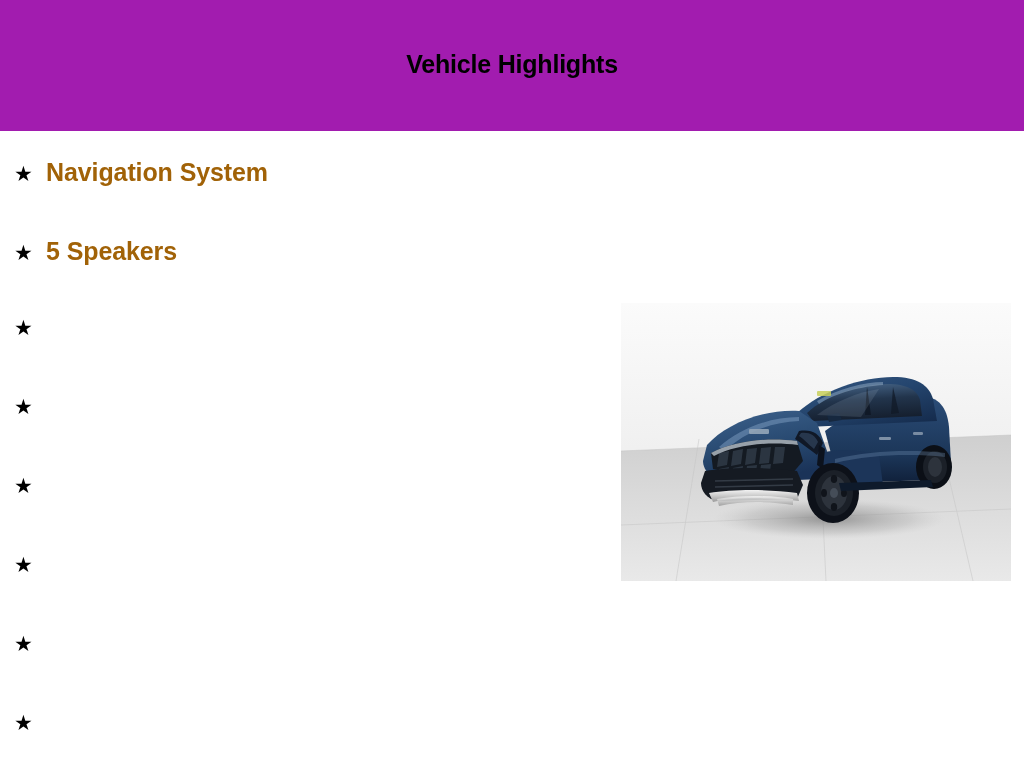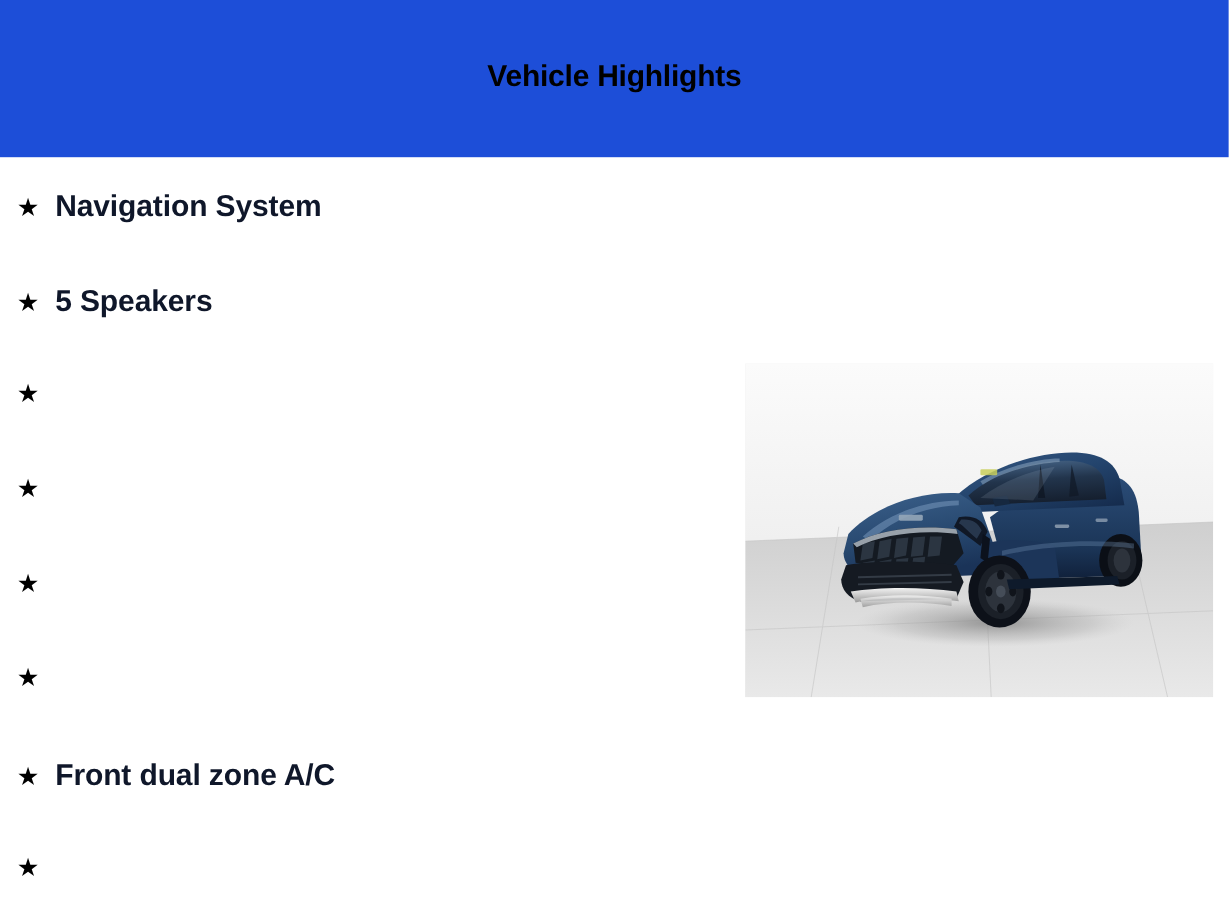--- a/index.html
+++ b/index.html
@@ -19,21 +19,21 @@
     background: #ffffff;
   }
 
   
   .header-banner {
     position: absolute;
     left: 0;
     top: 0;
     width: 1024px;
     height: 131px;
-    background: #1d4ed8;
+    background: #a21caf;
     display: flex;
     align-items: flex-start;
     justify-content: center;
   }
   .header-title {
     margin-top: 50px;
     font-size: 25px;
     font-weight: bold;
     color: #000000;
     letter-spacing: -0.2px;
@@ -65,21 +65,21 @@
     line-height: 1;
     color: #000000;
     text-align: left;
     font-family: "DejaVu Sans", sans-serif;
     position: relative;
     top: -3px;
   }
   .highlight-label {
     font-size: 25px;
     font-weight: bold;
-    color: #0f172a;
+    color: #a16207;
     line-height: 1;
     letter-spacing: -0.1px;
     white-space: nowrap;
     font-family: "Liberation Sans", sans-serif;
   }
   
   .highlight-item > * { position: relative; top: 29px; }
 
   
   .vehicle-photo {
@@ -125,21 +125,20 @@
     <li class="highlight-item">
       <span class="bullet-star">★</span>
     </li>
 
     <li class="highlight-item">
       <span class="bullet-star">★</span>
     </li>
 
     <li class="highlight-item">
       <span class="bullet-star">★</span>
-      <span class="highlight-label">Front dual zone A/C</span>
     </li>
 
     <li class="highlight-item">
       <span class="bullet-star">★</span>
     </li>
 
   </ul>
 
   <div class="vehicle-photo">
     <svg class="photo-svg" viewBox="0 0 390 278" xmlns="http://www.w3.org/2000/svg">

